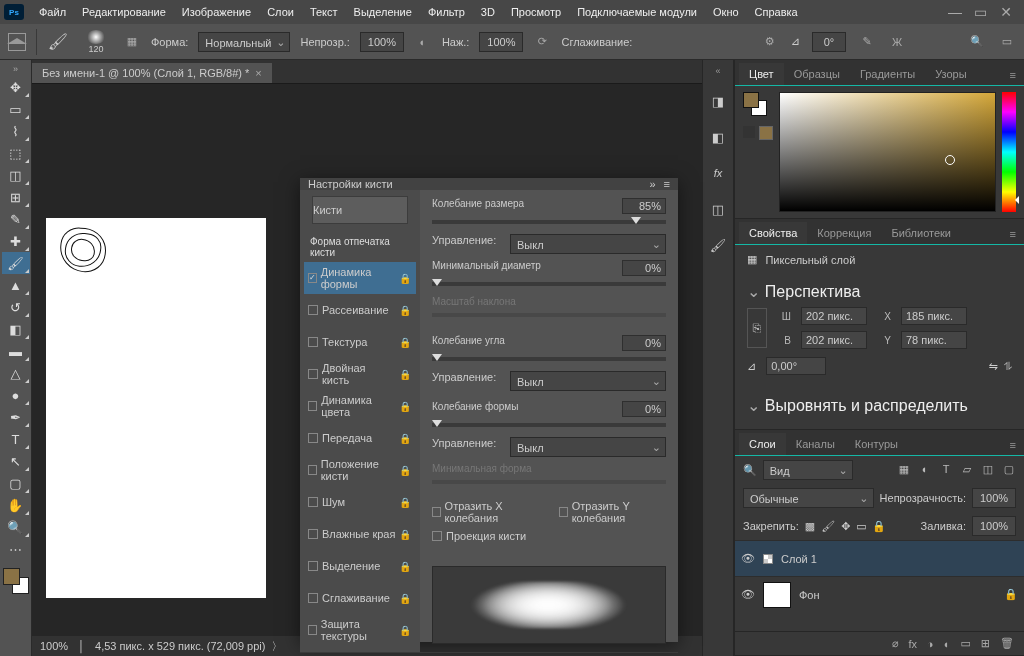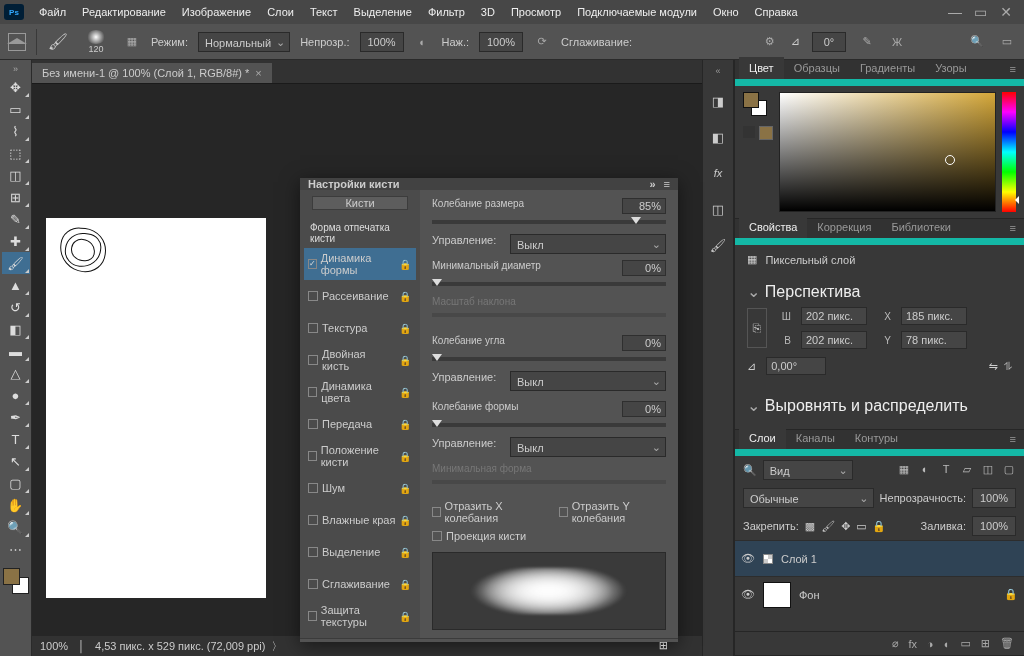--- a/index.html
+++ b/index.html
@@ -52,21 +52,21 @@
 .status{height:20px;background:#323232;color:#bbb;padding:2px 8px;font-size:10px;display:flex;align-items:center}
 
 
 .strip{width:32px;background:#383838;display:flex;flex-direction:column;align-items:center;padding-top:6px;border-left:1px solid #262626;border-right:1px solid #262626}
 .strip .expand{width:30px;height:10px;font-size:9px;text-align:center;color:#999}
 .strip .pic{width:22px;height:22px;margin-top:14px;display:flex;align-items:center;justify-content:center;font-size:13px;color:#ccc}
 
 
 .rightcol{width:290px;background:#383838;display:flex;flex-direction:column;border-left:1px solid #262626}
 .panel{border-bottom:1px solid #262626}
-.ptabs{height:26px;background:#323232;display:flex;align-items:flex-end;padding-left:4px;border-bottom:7px solid #14b8a6}
+.ptabs{height:26px;background:#323232;display:flex;align-items:flex-end;padding-left:4px;border-bottom:1px solid #14b8a6}
 .ptab{padding:5px 10px;color:#999;font-size:11px}
 .ptab.active{background:#383838;color:#eee}
 .menu-ic{margin-left:auto;padding:4px 8px;color:#999}
 
 .colorpanel .body{height:132px;padding:6px 8px;display:flex;gap:6px}
 .colorsw{display:flex;flex-direction:column;gap:10px}
 .minisw{width:24px;height:24px;position:relative}
 .minisw .a{position:absolute;width:16px;height:16px;background:#8a7245;border:1px solid #111;top:0;left:0;z-index:2}
 .minisw .b{position:absolute;width:16px;height:16px;background:#fff;border:1px solid #111;bottom:0;right:0}
 .minisw2{width:14px;height:14px;border:1px solid #666;background:#8a7245}
@@ -93,25 +93,25 @@
 .layer{display:flex;align-items:center;height:36px;padding:0 6px;gap:8px;border-top:1px solid #2d2d2d}
 .layer.sel{background:#2f4355}
 .eye{width:14px;text-align:center}
 .thumb{width:28px;height:26px;background:#fff;border:1px solid #111}
 .thumb.chk{background:repeating-conic-gradient(#ccc 0 25%,#fff 0 50%) 0 0/8px 8px}
 .lp-foot{margin-top:auto;height:24px;border-top:1px solid #262626;display:flex;justify-content:flex-end;align-items:center;gap:10px;padding:0 10px}
 .lp-foot span{font-size:11px;color:#aaa}
 
 
 .dialog{position:absolute;left:300px;top:178px;width:378px;height:464px;background:#535353;box-shadow:0 4px 18px rgba(0,0,0,.5);display:flex;flex-direction:column}
-.dialog .titlebar{height:26px;background:#424242;display:flex;align-items:center;padding:0 8px;font-weight:bold}
+.dialog .titlebar{height:26px;background:#424242;display:flex;align-items:center;padding:0 8px;font-weight:normal}
 .dialog .titlebar .r{margin-left:auto;display:flex;gap:8px;color:#aaa}
 .dialog .dbody{flex:1;display:flex}
 .dleft{width:120px;background:#4b4b4b;padding:6px 4px;display:flex;flex-direction:column}
-.dleft .btn{background:#5d5d5d;border:1px solid #3c3c3c;padding:0 0;text-align:center;margin:0 8px 8px}
+.dleft .btn{background:#5d5d5d;border:1px solid #3c3c3c;padding:7px 0;margin:0 8px 8px}
 .dleft .hdr{padding:4px 6px;color:#ddd;font-size:10px}
 .drow{display:flex;align-items:center;height:32px;padding:0 4px;gap:4px}
 .drow.active{background:#3f6e92}
 .chk{width:10px;height:10px;border:1px solid #888;font-size:8px;line-height:8px;text-align:center;color:#ddd}
 .chk.on::before{content:"✓"}
 .lock{margin-left:auto;font-size:10px;color:#aaa}
 .dright{flex:1;padding:8px 12px;display:flex;flex-direction:column;gap:6px}
 .ctl{display:flex;align-items:flex-start;gap:8px}
 .ctl .l{flex:1;color:#ccc;font-size:10px}
 .ctl .v{width:44px;text-align:right;background:#454545;border:1px solid #2f2f2f;height:16px;line-height:14px;padding-right:4px}
@@ -153,21 +153,21 @@
   <div class="smallic">
       <div class="home-ic"></div>
     </div>
   <div class="vsep"></div>
   <div class="brush-sw">🖌</div>
   <div class="brush-prev">
     <div class="dot"></div>
       <div class="sz">120</div>
   </div>
   <div class="smallic">▦</div>
-  <span class="lbl">Режим:</span>
+  <span class="lbl">Форма:</span>
   <div class="dd">Нормальный</div>
   <span class="lbl">Непрозр.:</span>
   <div class="pct">100%</div>
   <div class="smallic">◐</div>
   <span class="lbl">Наж.:</span>
   <div class="pct">100%</div>
   <div class="smallic">⟳</div>
   <span class="lbl">Сглаживание:</span>
   <div class="opt-right">
     <div class="smallic">⚙</div>

